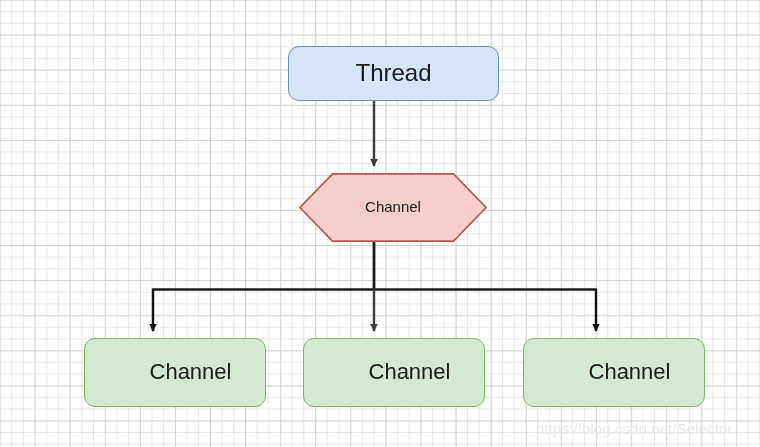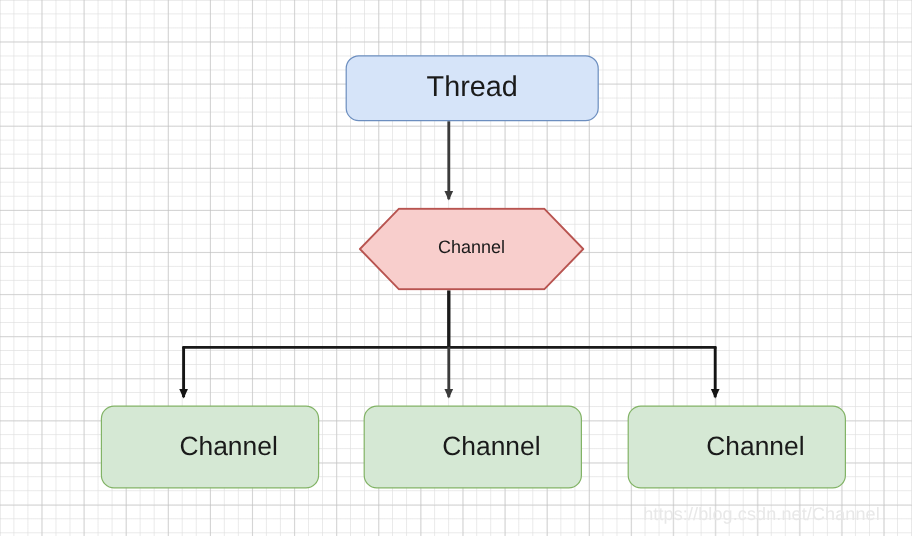--- a/index.html
+++ b/index.html
@@ -163,15 +163,15 @@
   </div>
 
   <div class="node box channel" id="node-channel-2">
     <span class="node-label">Channel</span>
   </div>
 
   <div class="node box channel" id="node-channel-3">
     <span class="node-label">Channel</span>
   </div>
 
-  <div id="watermark">https://blog.csdn.net/Channel</div>
+  <div id="watermark">https://blog.csdn.net/Selector</div>
 
 </div>
 
 </body></html>

